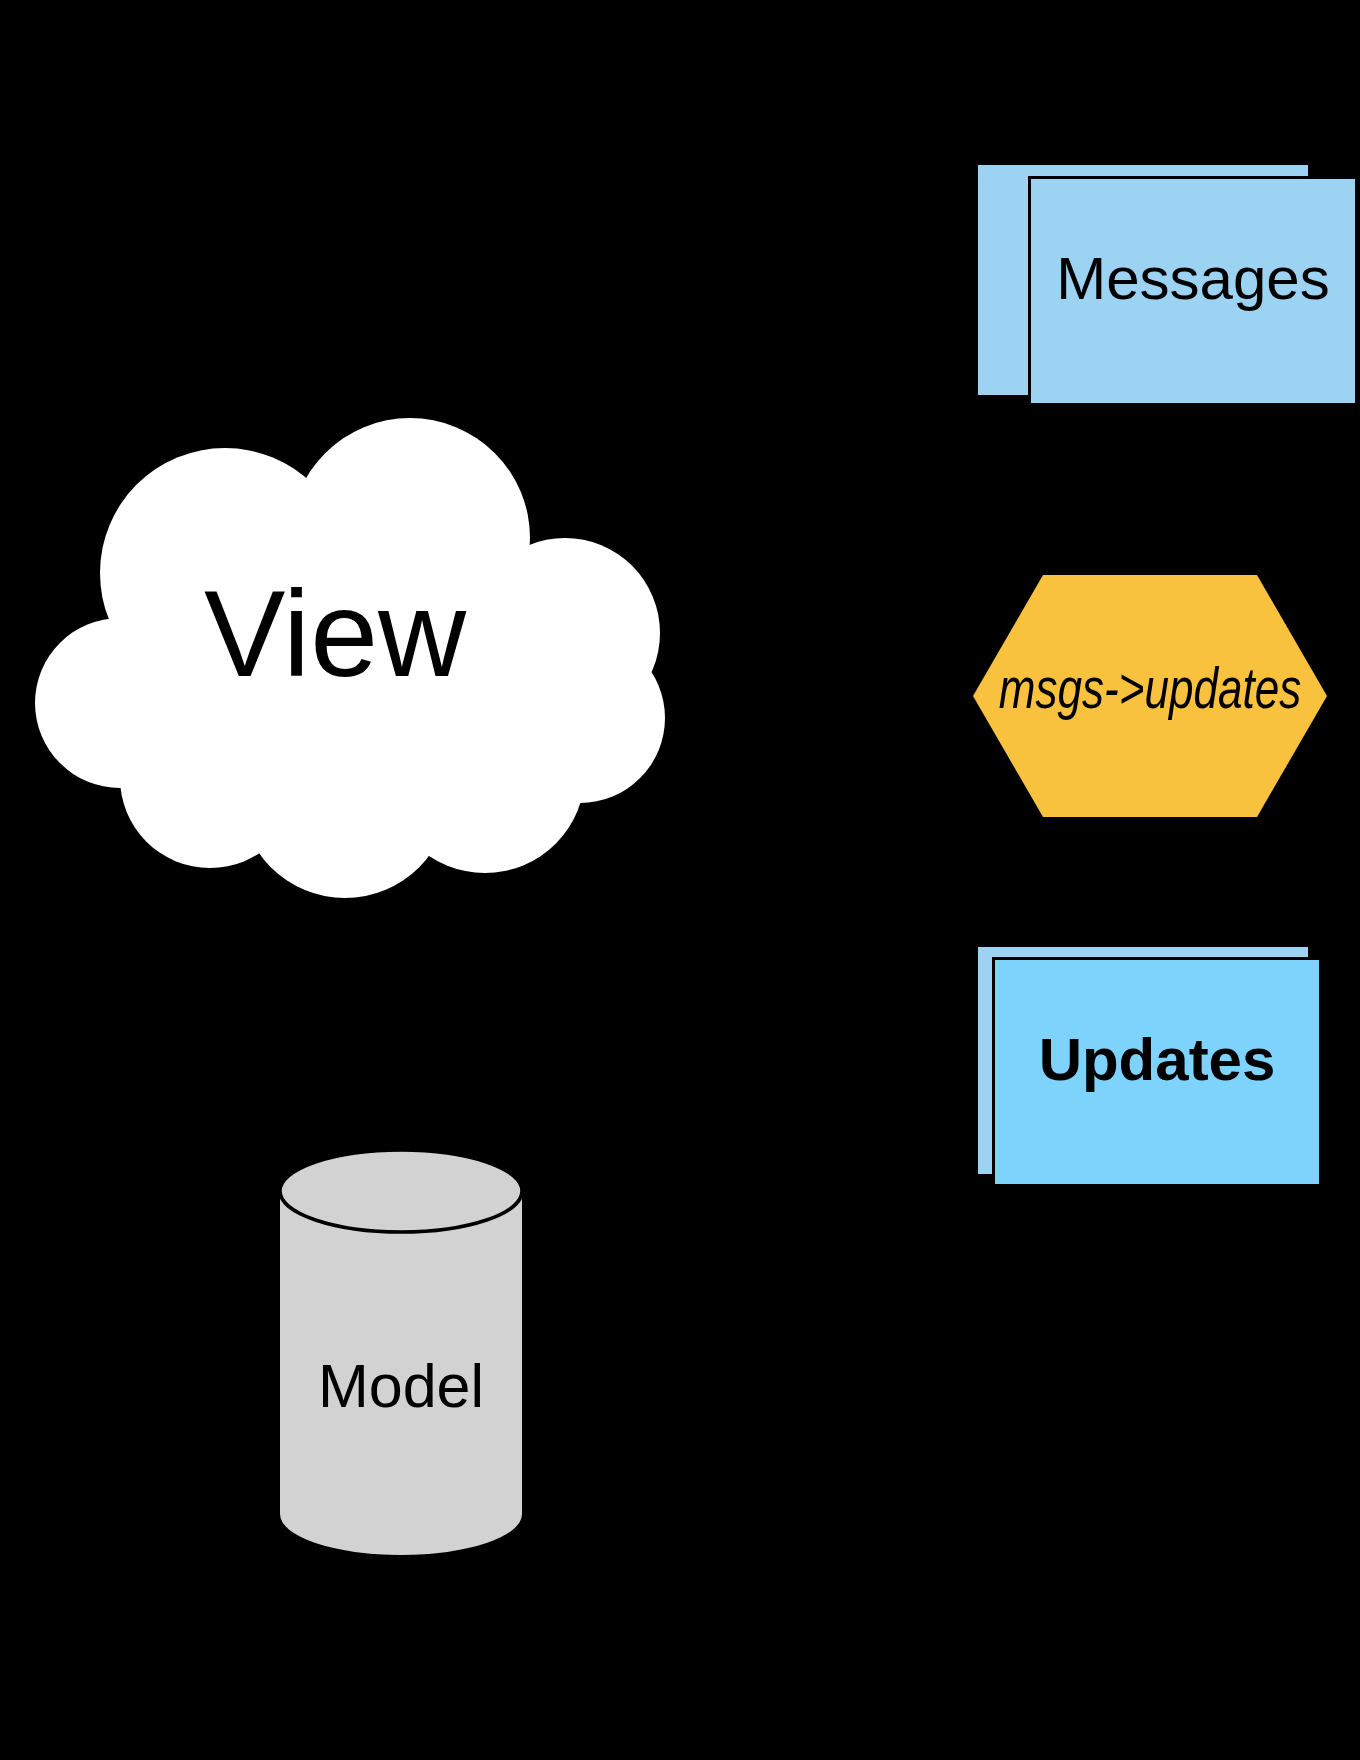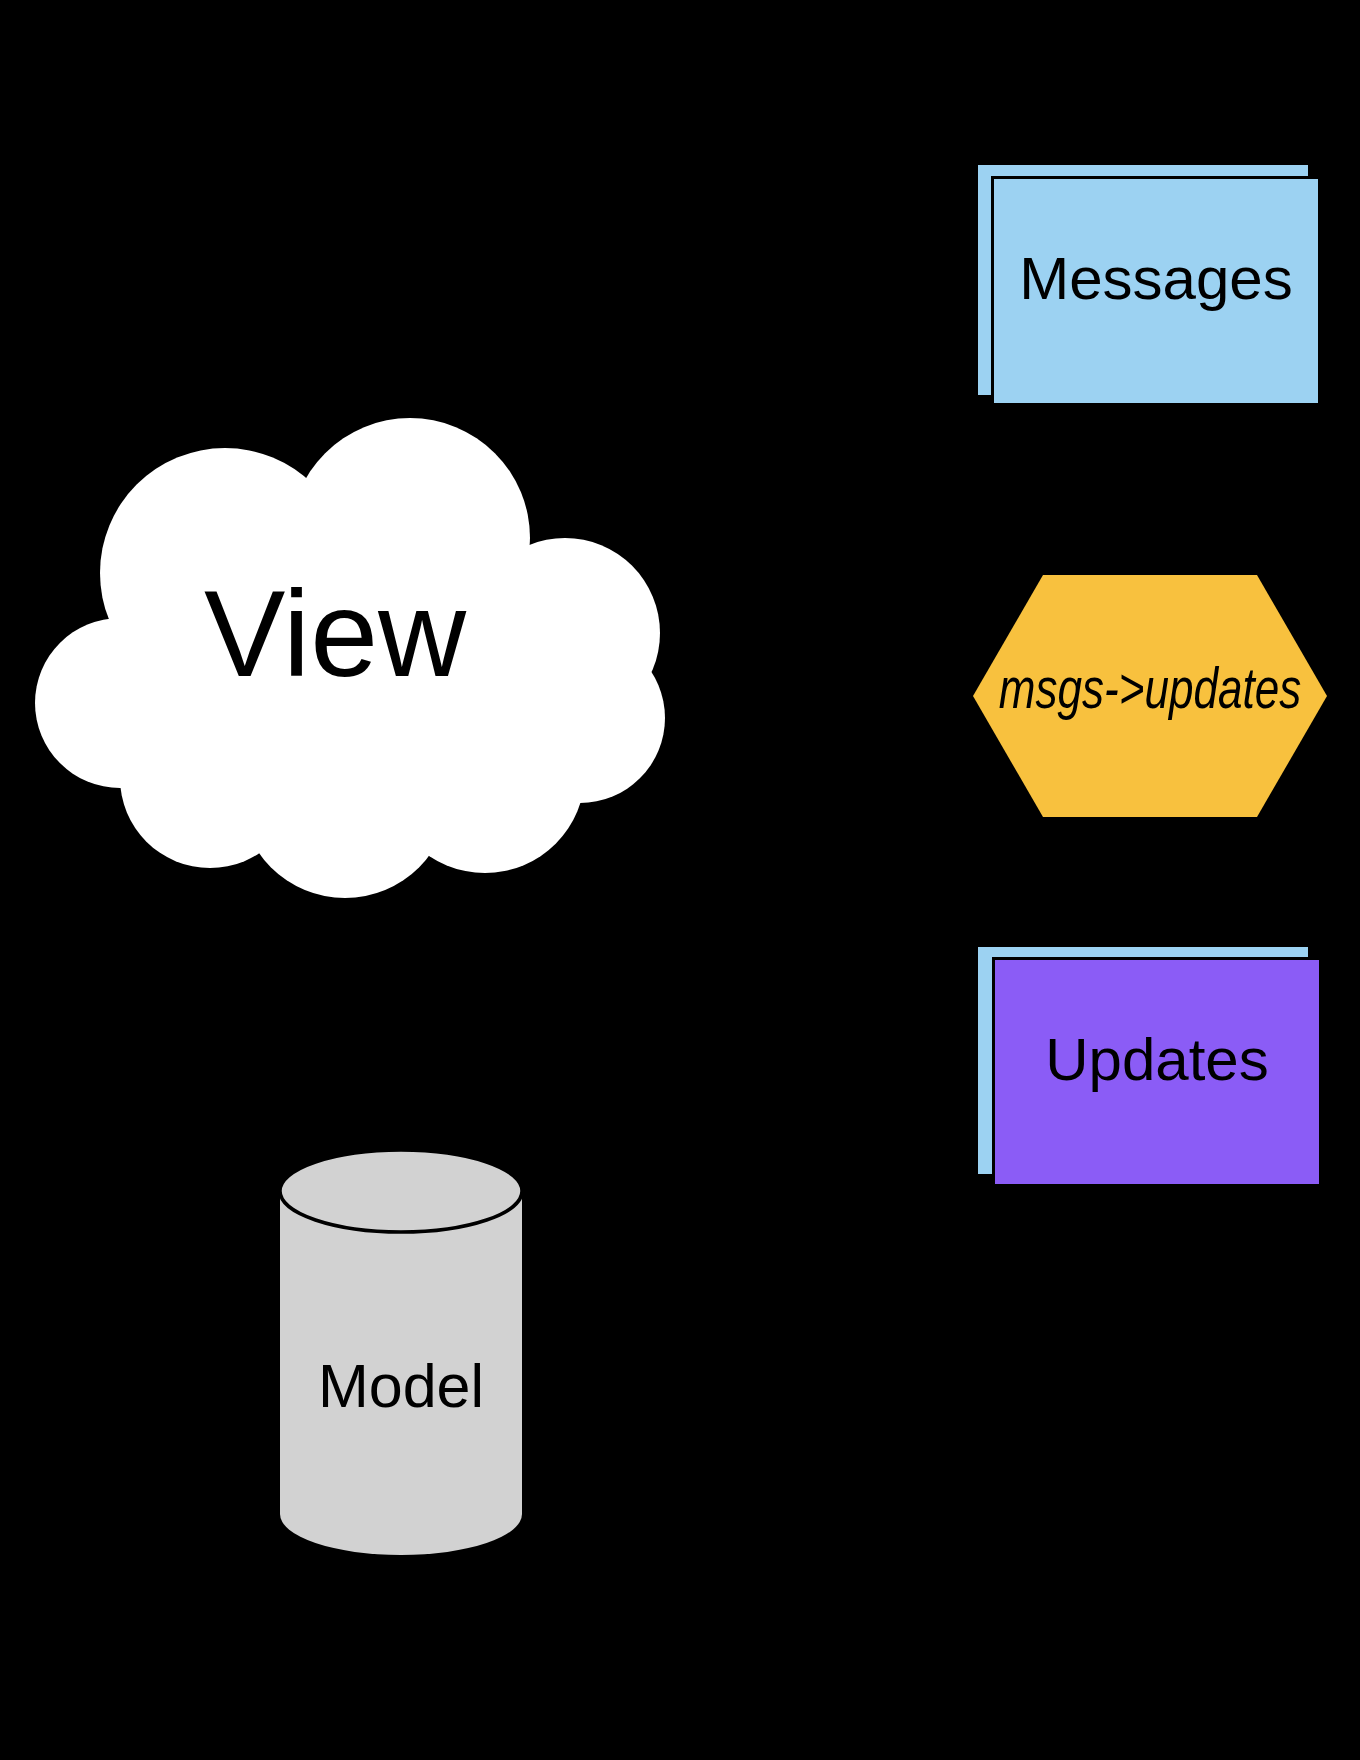--- a/index.html
+++ b/index.html
@@ -64,33 +64,33 @@
       <circle cx="185" cy="410" r="90"></circle>
       <circle cx="320" cy="425" r="105"></circle>
       <circle cx="460" cy="405" r="100"></circle>
       <circle cx="555" cy="350" r="85"></circle>
       <circle cx="340" cy="300" r="160"></circle>
     </g>
     <text class="cloud-text" x="310" y="308" text-anchor="middle" fill="#000000">View</text>
   </svg>
 
   <div class="box-back" style="left: 978px; top: 165px; background-color: rgb(156, 210, 242);"></div>
-  <div class="box-front" style="left: 991px; top: 176px; background-color: rgb(156, 210, 242);">
+  <div class="box-front" style="left: 1028px; top: 176px; background-color: rgb(156, 210, 242);">
     <span class="box-label">Messages</span>
   </div>
 
   <svg class="abs" style="left:971px; top:573px;" width="358" height="246" viewBox="0 0 358 246">
     <polygon points="2,123 72,2 286,2 356,123 286,244 72,244" fill="#F8C13E"></polygon>
     <g transform="translate(179,135)">
       <text class="hex-text" transform="scale(0.76,1)" x="0" y="0" text-anchor="middle" fill="#000000">msgs-&gt;updates</text>
     </g>
   </svg>
 
   <div class="box-back" style="left: 978px; top: 947px; height: 227px; background-color: rgb(156, 210, 242);"></div>
-  <div class="box-front" style="left: 992px; top: 957px; background-color: #8b5cf6;">
+  <div class="box-front" style="left: 992px; top: 957px; background-color: #7dd3fc; font-weight: bold;">
     <span class="box-label">Updates</span>
   </div>
 
   <svg class="abs" style="left:277px; top:1148px;" width="250" height="410" viewBox="0 0 250 410">
     <path d="M 3 43 L 3 366 A 121 41 0 0 0 245 366 L 245 43 Z" fill="#D2D2D2"></path>
     <ellipse cx="124" cy="43" rx="121" ry="41" stroke-width="3.5" fill="#D2D2D2" stroke="#000000"></ellipse>
     <text class="cyl-text" x="124" y="259" text-anchor="middle" fill="#000000">Model</text>
   </svg>
 
 </div>

